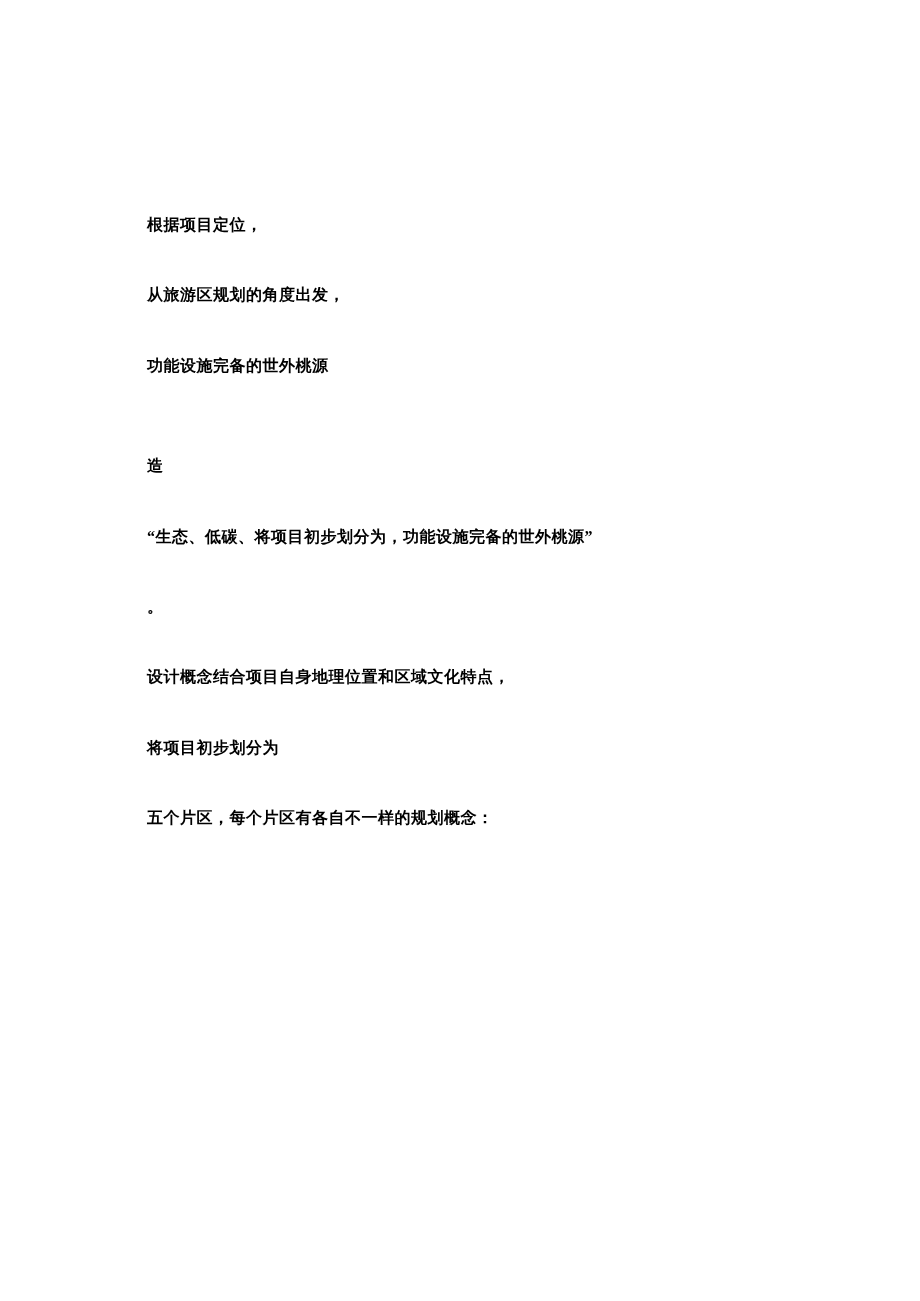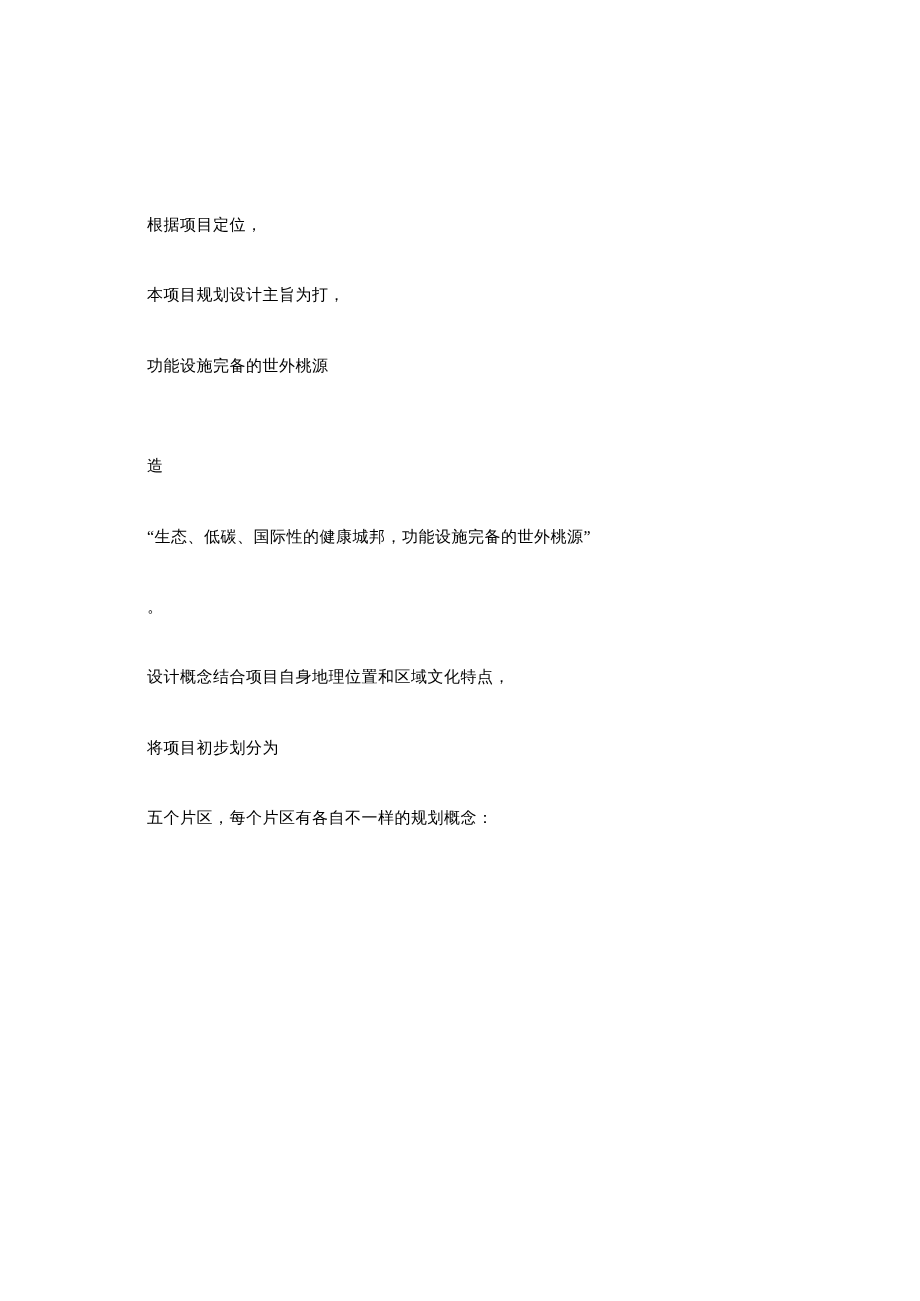--- a/index.html
+++ b/index.html
@@ -1,18 +1,19 @@
 <!DOCTYPE html>
 <html><head>
   <meta charset="utf-8">
   <style>
     * {
       margin: 16px;
       padding: 0;
       box-sizing: border-box;
+      font-weight: bold;
     }
     body {
       width: 920px;
       height: 1301px;
       background: #ffffff;
       font-family: "SimSun", "宋体", serif;
       font-size: 16px;
       color: #000000;
       padding-top: 166px;
       padding-left: 99px;
@@ -21,20 +22,20 @@
     .paragraph {
       line-height: 1.4;
       margin-bottom: 48px;
       letter-spacing: 0.5px;
     }
   </style>
 </head>
 <body>
 
 <div class="paragraph">根据项目定位，</div>
-<div class="paragraph">本项目规划设计主旨为打，</div>
+<div class="paragraph">从旅游区规划的角度出发，</div>
 <div class="paragraph" style="margin-bottom: 78px;">功能设施完备的世外桃源</div>
 <div class="paragraph">造</div>
-<div class="paragraph">“生态、低碳、国际性的健康城邦，功能设施完备的世外桃源”</div>
+<div class="paragraph">“生态、低碳、将项目初步划分为，功能设施完备的世外桃源”</div>
 <div class="paragraph">。</div>
 <div class="paragraph">设计概念结合项目自身地理位置和区域文化特点，</div>
 <div class="paragraph">将项目初步划分为</div>
 <div class="paragraph">五个片区，每个片区有各自不一样的规划概念：</div>
 
 </body></html>

